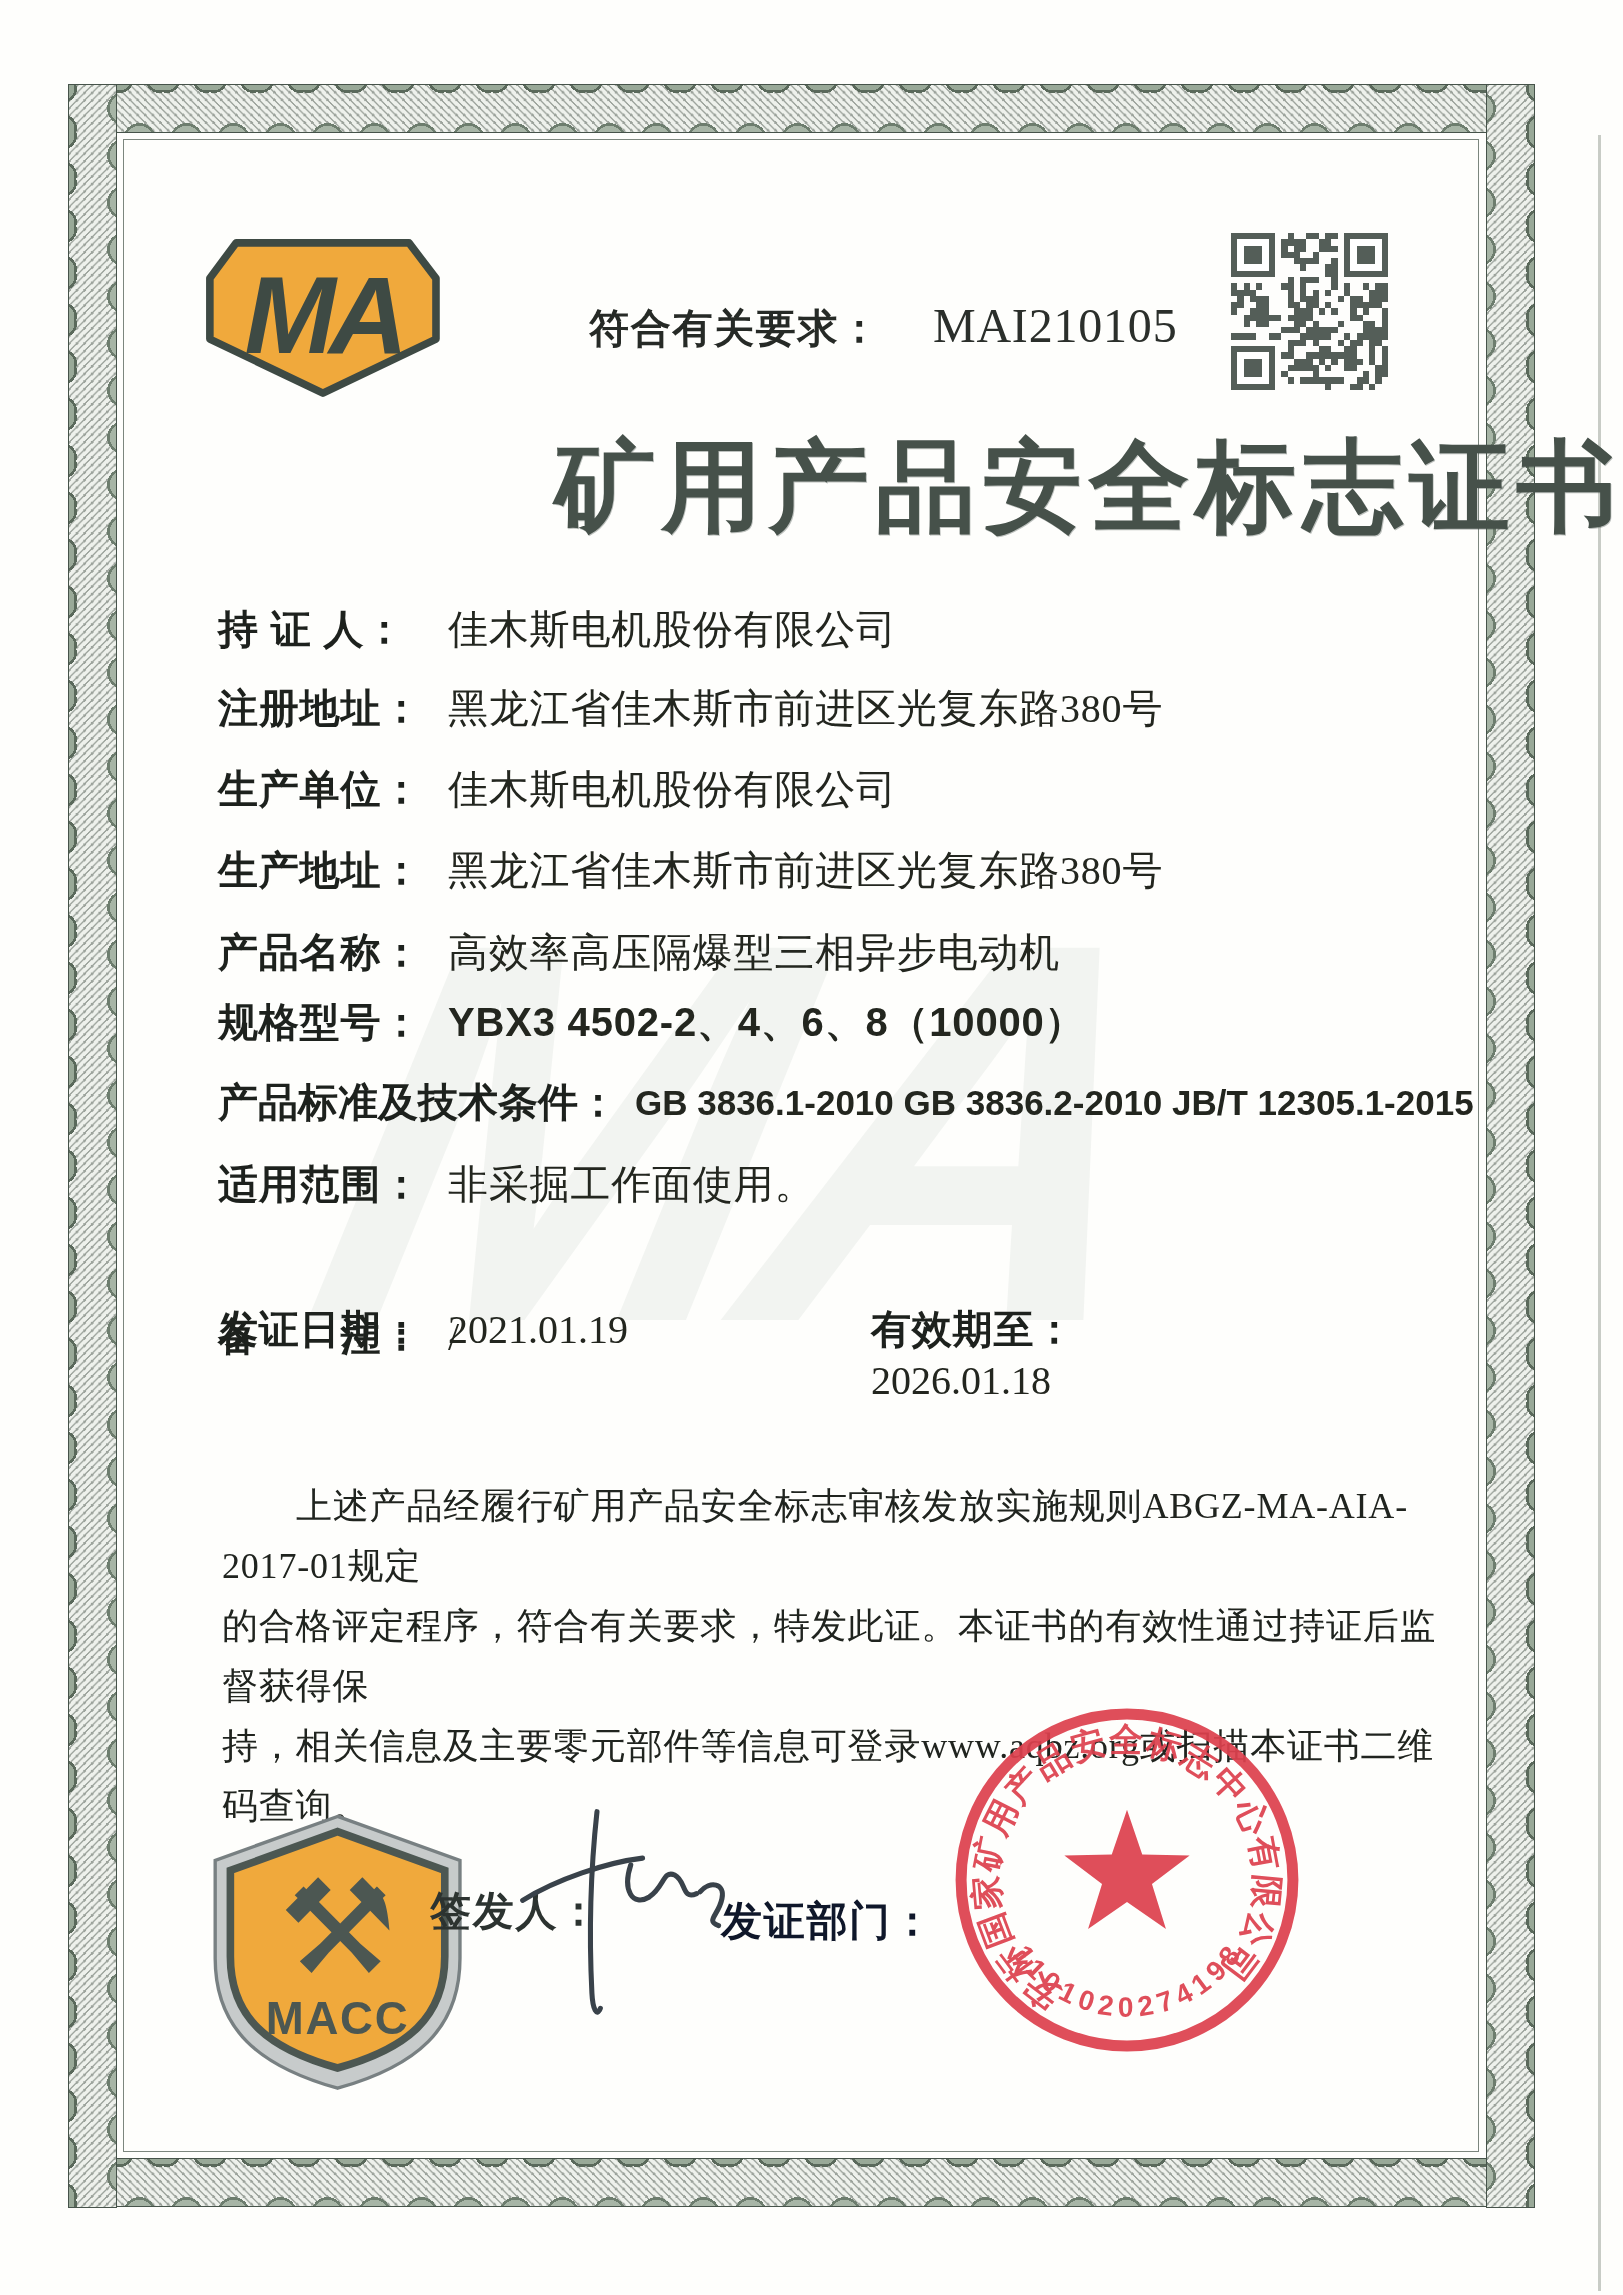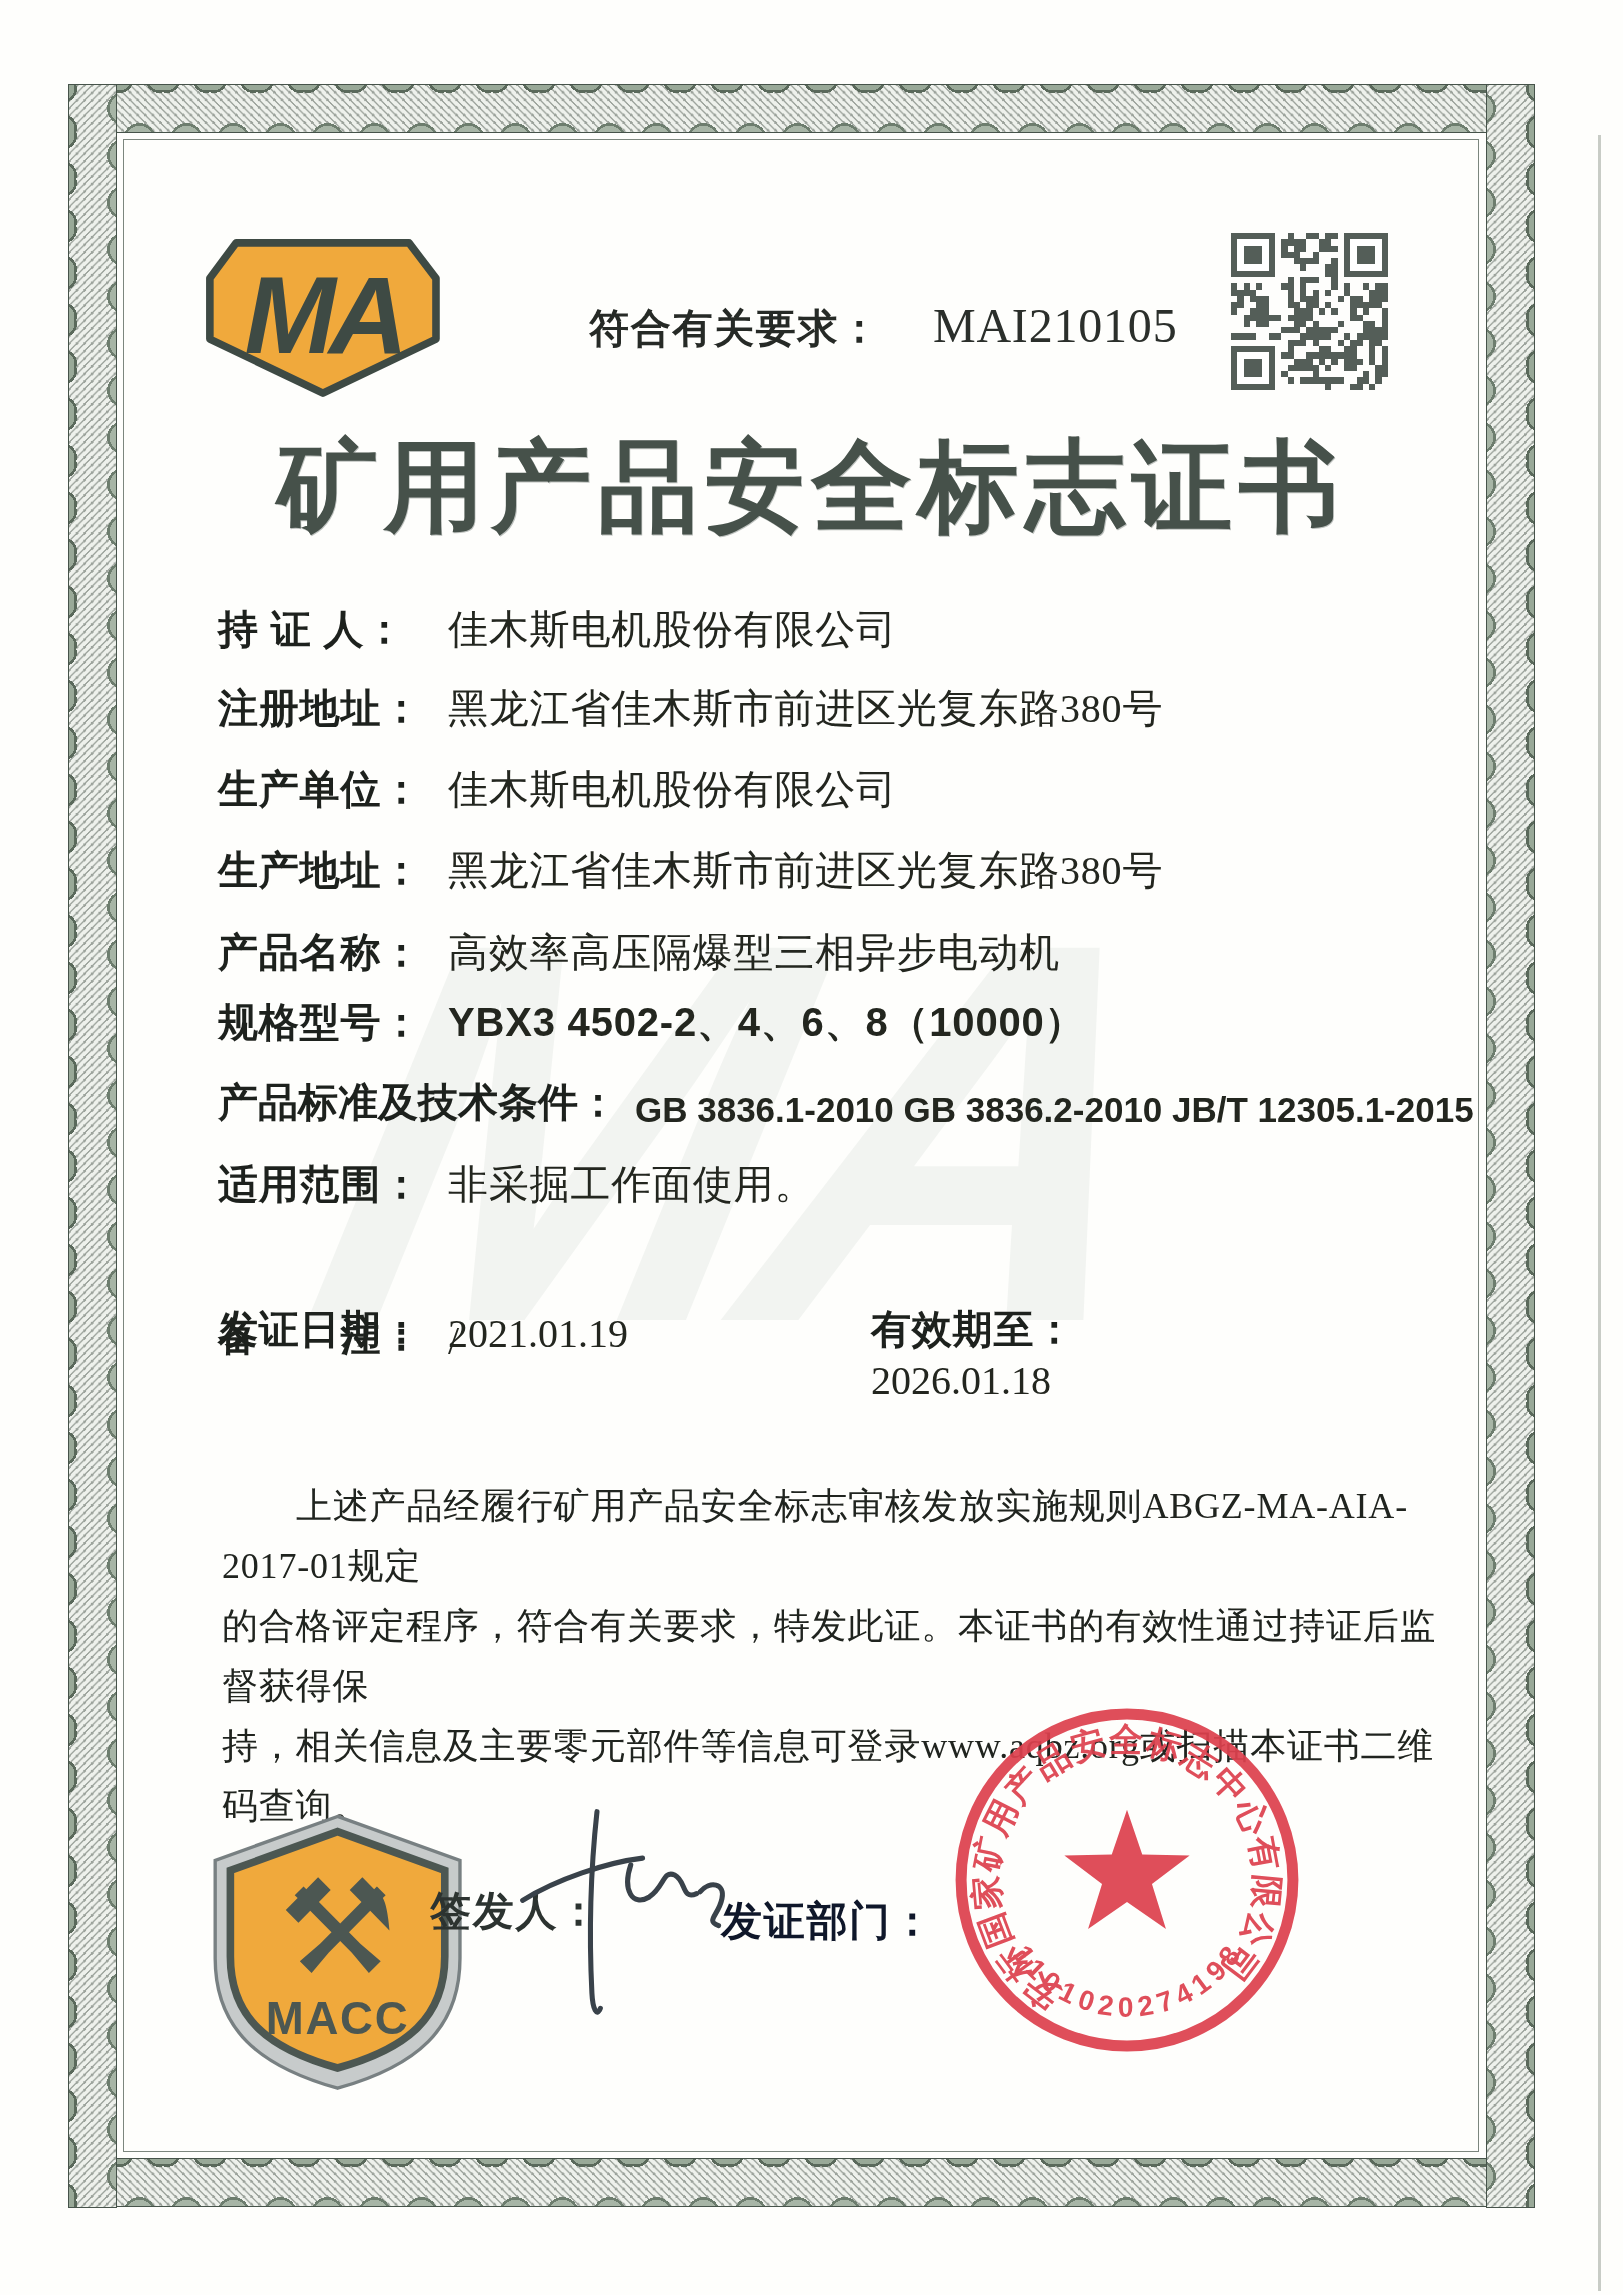--- a/index.html
+++ b/index.html
@@ -41,26 +41,26 @@
     font-weight:bold;font-style:italic;font-family:"Liberation Sans",sans-serif;
     color:rgba(140,156,146,0.10);transform:skewX(-12deg);letter-spacing:-17px;user-select:none;}
 
   
   .ma-logo{position:absolute;z-index:3;left:201px;top:237px;}
   .mark-row{position:absolute;z-index:3;left:589px;top:298px;display:flex;align-items:baseline;}
   .mark-label{font-size:40px;font-weight:bold;color:#262a26;letter-spacing:1.7px;}
   .mark-number{font-family:"Liberation Serif",serif;font-size:48px;color:#2b2f2b;margin-left:52px;letter-spacing:0.8px;}
   .qr{position:absolute;z-index:3;left:1231px;top:233px;width:157px;height:157px;}
 
-  .cert-title{position:absolute;z-index:3;left:0;top:421px;width:1623px;text-align:center;
+  .cert-title{position:absolute;z-index:3;left:0;top:421px;width:1623px;text-align:right;
     font-family:"Liberation Serif",serif;font-weight:bold;font-size:100px;color:#46514a;
     letter-spacing:6.8px;margin:0;text-shadow:0.8px 0.8px 0 rgba(70,81,74,.35);}
 
   
-  .frow{position:absolute;z-index:3;left:218px;display:flex;align-items:flex-end;white-space:nowrap;}
+  .frow{position:absolute;z-index:3;left:218px;display:flex;align-items:center;white-space:nowrap;}
   .flabel{font-size:40px;font-weight:bold;color:#1d211d;width:230px;flex:none;letter-spacing:0.8px;}
   .flabel.wide{width:auto;letter-spacing:0;}
   .fvalue{font-family:"Liberation Serif",serif;font-size:40px;color:#23261f;letter-spacing:0.8px;}
   .fvalue.num{letter-spacing:0;}
   .fvalue.std{font-size:35px;font-weight:600;font-family:"Liberation Sans",sans-serif;margin-left:17px;letter-spacing:0;}
   .fvalue.model{font-weight:600;font-family:"Liberation Sans",sans-serif;}
   .dgroup2{position:absolute;left:653px;top:0;display:flex;align-items:baseline;flex-direction:column;}
   .dgroup2 .flabel{width:218px;}
 
   

